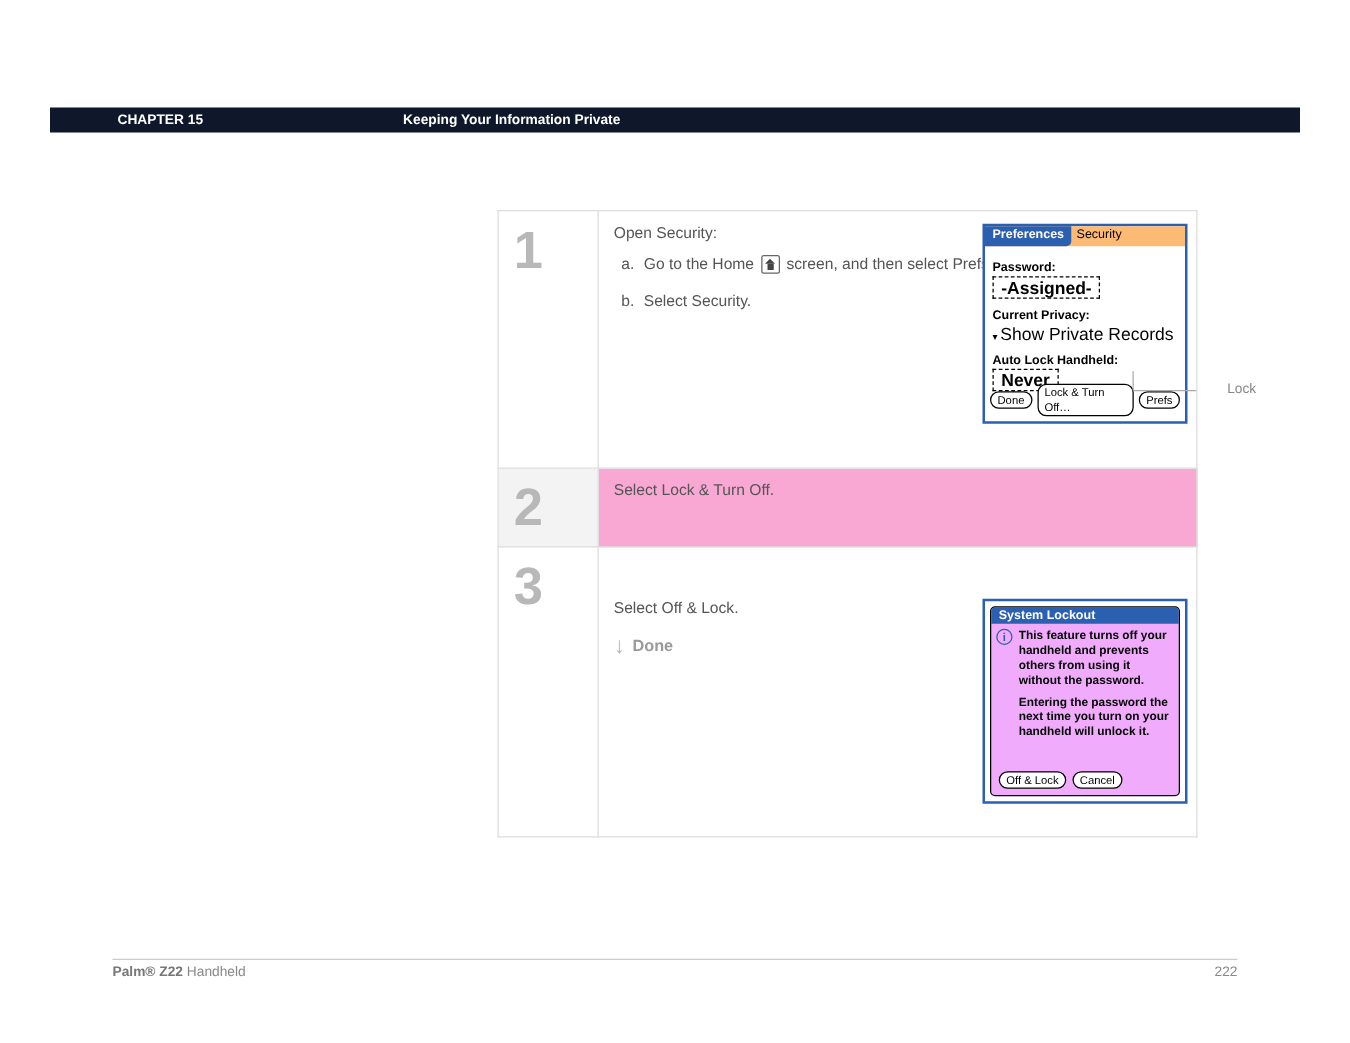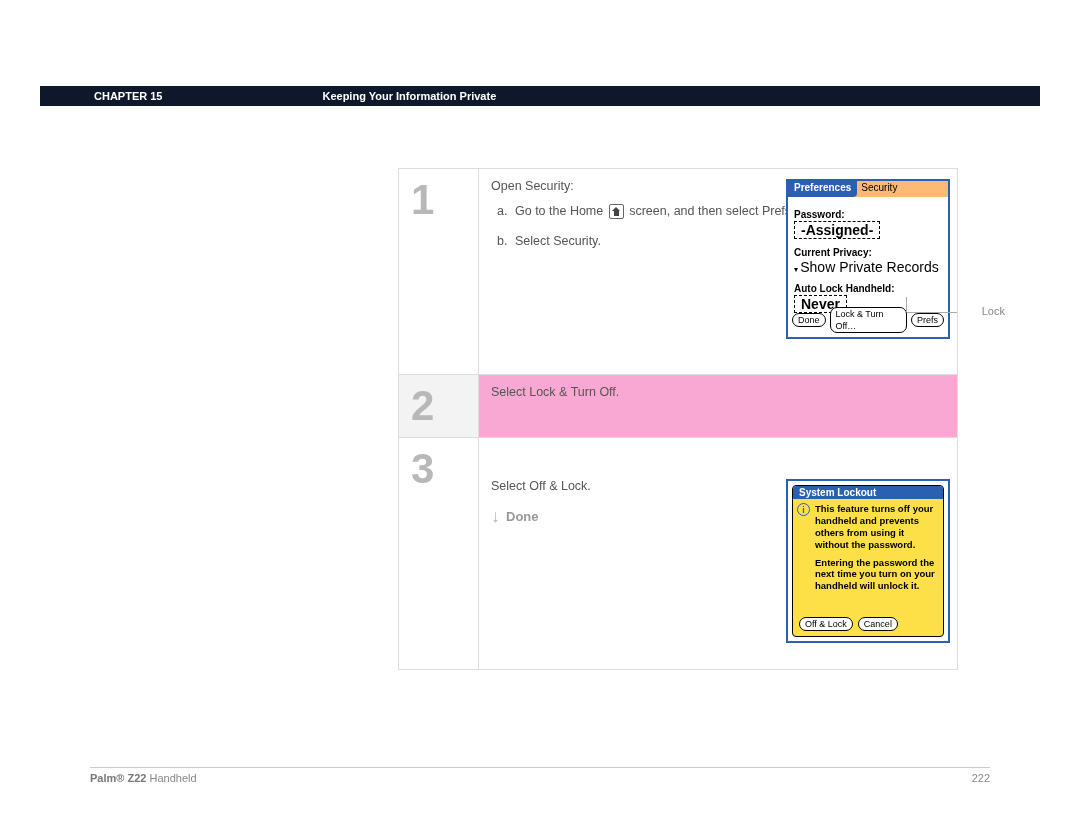--- a/index.html
+++ b/index.html
@@ -188,21 +188,21 @@
   
   .palm2 {
     top: 0px; right: -5px;
     width: 164px; height: 164px;
   }
   .palm2 .inner-dialog {
     position: absolute;
     left: 4px; right: 4px; top: 4px; bottom: 4px;
     border: 1px solid #000;
     border-radius: 4px;
-    background: #fde047;
+    background: #f0abfc;
   }
   .palm2 .dlg-title {
     background: #2b5fb0;
     color: #fff;
     font-size: 10px;
     font-weight: bold;
     padding: 1px 6px;
     border-top-left-radius: 3px;
     border-top-right-radius: 3px;
   }

